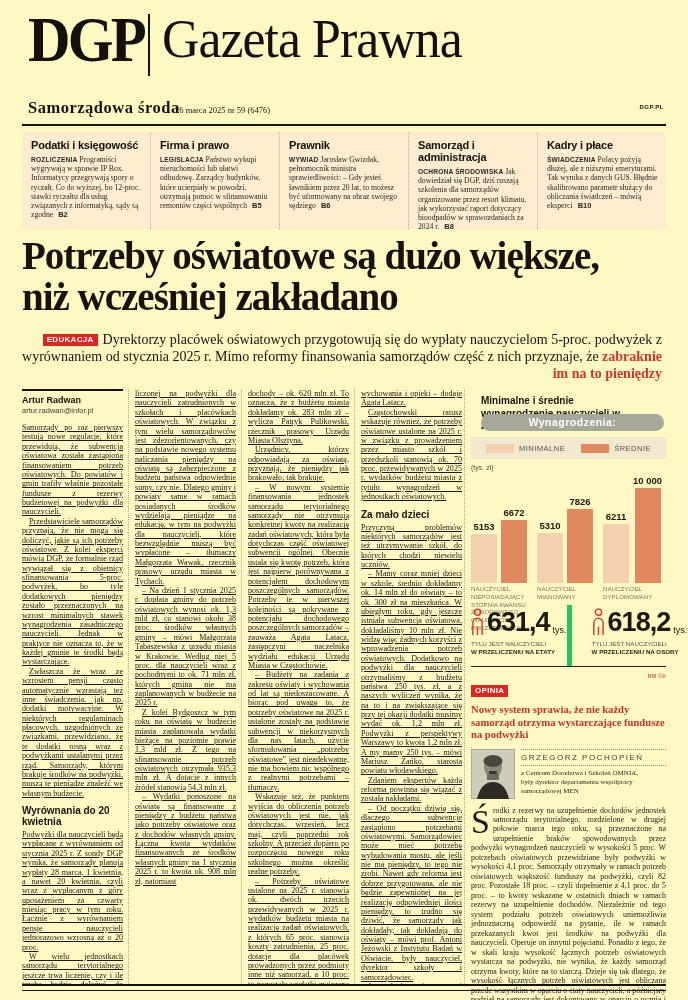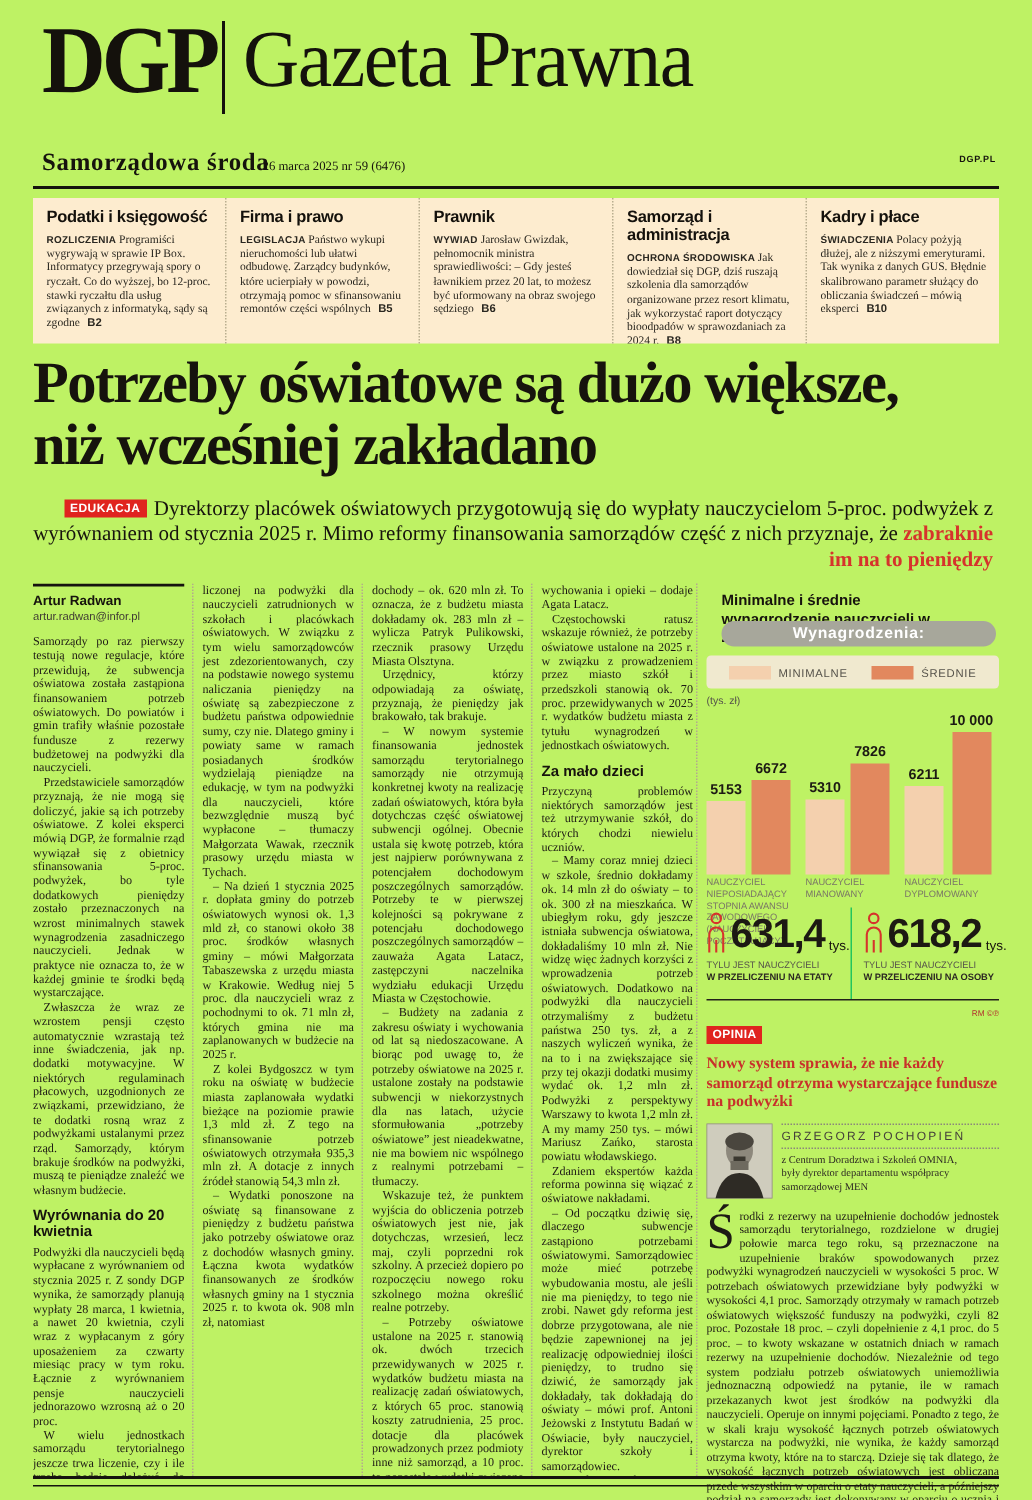--- a/index.html
+++ b/index.html
@@ -1,16 +1,16 @@
 <!DOCTYPE html>
 <html><head>
 <meta charset="utf-8">
 <style>
   html,body{margin:0;padding:0;}
-  .page{position:relative;width:688px;height:1000px;background:#bef264;overflow:hidden;
+  .page{position:relative;width:688px;height:1000px;background:#fef9c3;overflow:hidden;
         font-family:"Liberation Serif",serif;color:#16130d;}
   
   .logo{position:absolute;left:28px;top:8px;font:bold 64px "Liberation Serif",serif;
         letter-spacing:-3px;line-height:1;color:#14110c;transform:scaleX(.92);transform-origin:left;}
   .logo-divider{position:absolute;left:148px;top:14px;width:2px;height:62px;background:#14110c;}
   .logo-title{position:absolute;left:162px;top:12px;font:54px "Liberation Serif",serif;
         letter-spacing:-1px;line-height:1;color:#14110c;transform:scaleX(.96);transform-origin:left;}
   .edition{position:absolute;left:28px;top:98px;font:bold 16.5px "Liberation Serif",serif;letter-spacing:.5px;}
   .dateline{position:absolute;left:175px;top:105px;font:8.5px "Liberation Serif",serif;}
   .site{position:absolute;right:24px;top:104px;font:bold 6px "Liberation Sans",sans-serif;letter-spacing:.5px;}
@@ -31,21 +31,21 @@
         padding:1.5px 4px;margin-right:5px;vertical-align:2px;letter-spacing:.3px;}
   .red-bold{color:#d6332c;font-weight:bold;}
   
   .article{position:absolute;left:22px;top:389px;width:441px;height:595px;overflow:hidden;}
   .cols{display:flex;height:100%;}
   .col{width:101px;overflow:hidden;}
   .col + .col{border-left:1px dotted #b3a98d;margin-left:5px;padding-left:6px;}
   .author-block{border-top:2px solid #15130e;padding-top:4px;margin-bottom:8px;}
   .author-name{font:bold 9px "Liberation Sans",sans-serif;}
   .author-email{font:7.5px "Liberation Sans",sans-serif;color:#3f3b33;margin-top:1px;}
-  .col p{margin:0;font:8.1px/1.16 "Liberation Serif",serif;text-align:justify;text-indent:7px;color:#1d1a14;}
+  .col p{margin:0;font:8.1px/1.16 "Liberation Serif",serif;text-align:justify;text-indent:7px;color:#1d1a14;text-decoration:underline;}
   .col p.noindent{text-indent:0;}
   .col h4{margin:7px 0 3px;font:bold 10px/1.1 "Liberation Sans",sans-serif;}
   .vert-rule{position:absolute;left:464px;top:389px;height:595px;border-left:1px dotted #b3a98d;}
   
   .info{position:absolute;left:471px;top:385px;width:195px;height:600px;}
   .info-title{position:absolute;top:0;left:0;right:12px;margin:10px;font:bold 10px/1.25 "Liberation Sans",sans-serif;}
   .pill{position:absolute;top:29px;left:10px;width:183px;height:17px;background:#a7a79b;border-radius:9px;
         color:#fff;font:bold 10.5px/17px "Liberation Sans",sans-serif;text-align:center;letter-spacing:.5px;}
   .legend{position:absolute;top:52px;left:0;right:0;height:22px;background:#f0e9cf;border-radius:3px;
         display:flex;align-items:center;justify-content:center;}
@@ -55,21 +55,21 @@
   .unit{position:absolute;top:79px;left:0;font:7px "Liberation Sans",sans-serif;color:#55524a;}
   .chart{position:absolute;top:88px;left:0;height:110px;display:flex;align-items:flex-end;gap:5px;}
   .chart-group{display:flex;align-items:flex-end;gap:4px;width:61px;}
   .bar-wrap{display:flex;flex-direction:column;align-items:center;justify-content:flex-end;}
   .bar{width:26px;}
   .bar-value{font:bold 9.5px "Liberation Sans",sans-serif;margin-bottom:2px;white-space:nowrap;color:#1c1913;}
   .cat-labels{position:absolute;top:200px;left:0;display:flex;gap:5px;}
   .cat-label{width:61px;font:6.2px/1.25 "Liberation Sans",sans-serif;color:#7a7666;}
   .stats{position:absolute;top:220px;left:0;right:0;height:61px;border-bottom:1px solid #23201a;display:flex;justify-content:space-between;}
   .stat{flex:1;padding-top:3px;}
-  .stat + .stat{border-left:1px solid #22c55e;padding-left:8px;}
+  .stat + .stat{border-left:5px solid #22c55e;padding-left:20px;}
   .stat-top{display:flex;align-items:flex-end;gap:3px;}
   .stat-value{font:bold 27px/1 "Liberation Sans",sans-serif;letter-spacing:-1px;color:#1c1913;}
   .stat-unit{font:9px "Liberation Sans",sans-serif;margin-bottom:1px;}
   .stat-cap{margin-top:4px;font:6.2px/1.3 "Liberation Sans",sans-serif;color:#55524a;}
   .stat-cap b{display:block;color:#2c2922;}
   .credit{position:absolute;top:288px;right:0;font:5.5px "Liberation Sans",sans-serif;color:#b3342e;}
   
   .opinion{position:absolute;top:296px;left:0;right:0;}
   .op-head{margin:5px 0 0;font:bold 10.6px/1.18 "Liberation Serif",serif;color:#c8312b;}
   .op-author{display:flex;gap:6px;margin-top:7px;}
@@ -151,21 +151,21 @@
           <p>– Budżety na zadania z zakresu oświaty i wychowania od lat są niedoszacowane. A biorąc pod uwagę to, że potrzeby oświatowe na 2025 r. ustalone zostały na podstawie subwencji w niekorzystnych dla nas latach, użycie sformułowania „potrzeby oświatowe” jest nieadekwatne, nie ma bowiem nic wspólnego z realnymi potrzebami – tłumaczy.</p>
           <p>Wskazuje też, że punktem wyjścia do obliczenia potrzeb oświatowych jest nie, jak dotychczas, wrzesień, lecz maj, czyli poprzedni rok szkolny. A przecież dopiero po rozpoczęciu nowego roku szkolnego można określić realne potrzeby.</p>
           <p>– Potrzeby oświatowe ustalone na 2025 r. stanowią ok. dwóch trzecich przewidywanych w 2025 r. wydatków budżetu miasta na realizację zadań oświatowych, z których 65 proc. stanowią koszty zatrudnienia, 25 proc. dotacje dla placówek prowadzonych przez podmioty inne niż samorząd, a 10 proc. to pozostałe wydatki związane m.in. z utrzymaniem budynków, w tym z zapewnieniem bezpiecznych i higienicznych warunków pracy, kształcenia,</p>
         </div>
         <div class="col">
           <p class="noindent">wychowania i opieki – dodaje Agata Latacz.</p>
           <p>Częstochowski ratusz wskazuje również, że potrzeby oświatowe ustalone na 2025 r. w związku z prowadzeniem przez miasto szkół i przedszkoli stanowią ok. 70 proc. przewidywanych w 2025 r. wydatków budżetu miasta z tytułu wynagrodzeń w jednostkach oświatowych.</p>
           <h4>Za mało dzieci</h4>
           <p class="noindent">Przyczyną problemów niektórych samorządów jest też utrzymywanie szkół, do których chodzi niewielu uczniów.</p>
           <p>– Mamy coraz mniej dzieci w szkole, średnio dokładamy ok. 14 mln zł do oświaty – to ok. 300 zł na mieszkańca. W ubiegłym roku, gdy jeszcze istniała subwencja oświatowa, dokładaliśmy 10 mln zł. Nie widzę więc żadnych korzyści z wprowadzenia potrzeb oświatowych. Dodatkowo na podwyżki dla nauczycieli otrzymaliśmy z budżetu państwa 250 tys. zł, a z naszych wyliczeń wynika, że na to i na zwiększające się przy tej okazji dodatki musimy wydać ok. 1,2 mln zł. Podwyżki z perspektywy Warszawy to kwota 1,2 mln zł. A my mamy 250 tys. – mówi Mariusz Zańko, starosta powiatu włodawskiego.</p>
-          <p>Zdaniem ekspertów każda reforma powinna się wiązać z oświatowe nakładami.</p>
+          <p>Zdaniem ekspertów każda reforma powinna się wiązać z została nakładami.</p>
           <p>– Od początku dziwię się, dlaczego subwencje zastąpiono potrzebami oświatowymi. Samorządowiec może mieć potrzebę wybudowania mostu, ale jeśli nie ma pieniędzy, to tego nie zrobi. Nawet gdy reforma jest dobrze przygotowana, ale nie będzie zapewnionej na jej realizację odpowiedniej ilości pieniędzy, to trudno się dziwić, że samorządy jak dokładały, tak dokładają do oświaty – mówi prof. Antoni Jeżowski z Instytutu Badań w Oświacie, były nauczyciel, dyrektor szkoły i samorządowiec.</p>
           <p>Jego zdaniem reforma zmusi samorządy do likwidowania szkół i przedszkoli, bo zbyt mała liczba uczniów zawsze będzie generować dodatkowe koszty. </p>
         </div>
       </div>
   </section>
   <div class="vert-rule"></div>
 
   <aside class="info">
     <h2 class="info-title">Minimalne i średnie wynagrodzenie nauczycieli w 2025 r.</h2>
     <div class="pill">Wynagrodzenia:</div>

